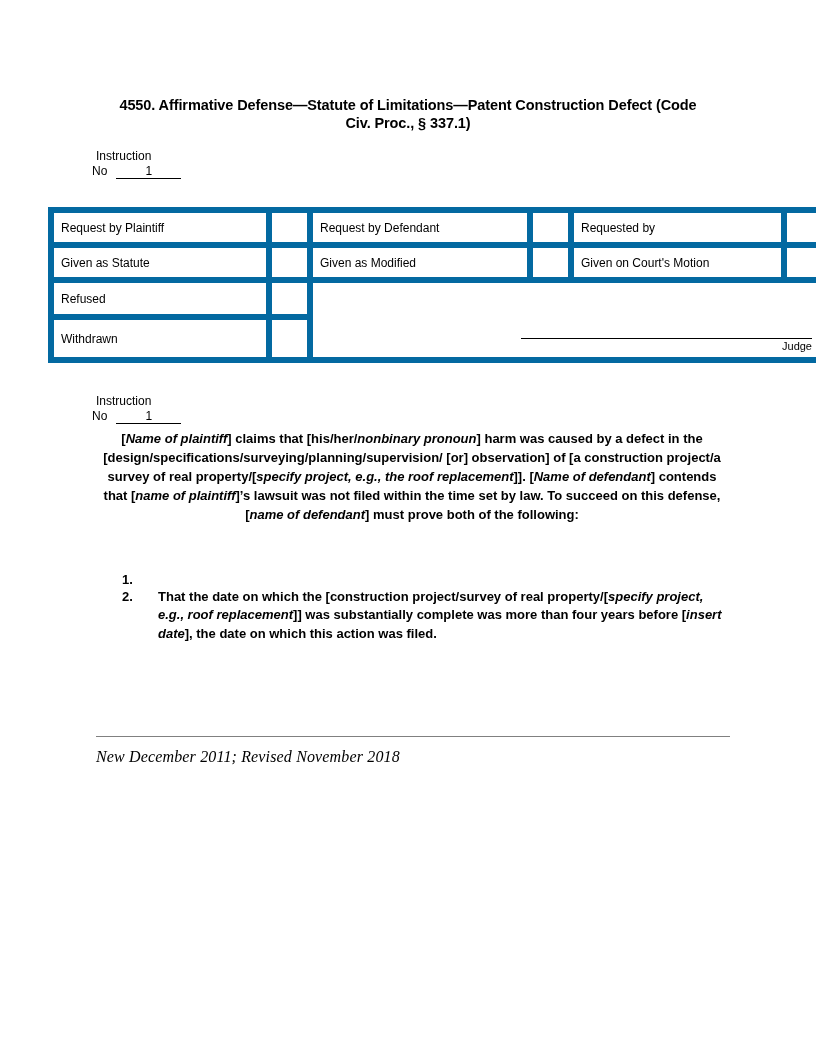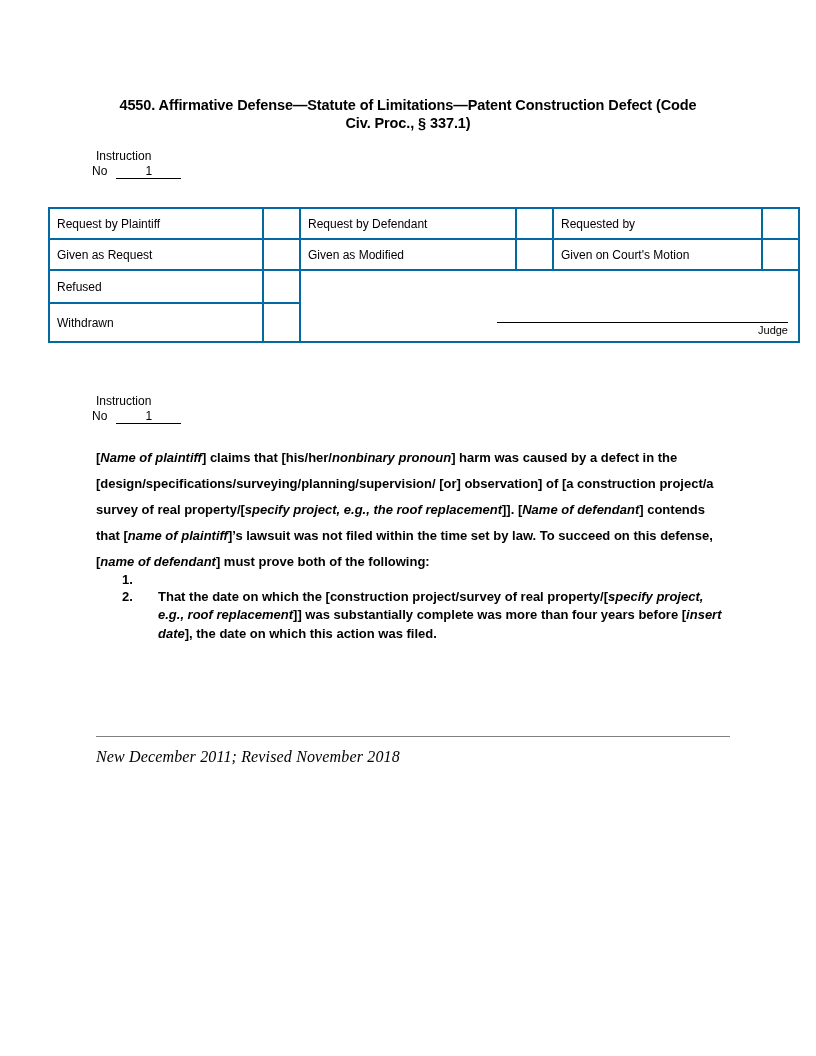--- a/index.html
+++ b/index.html
@@ -71,21 +71,21 @@
   .disp-table {
     position: absolute;
     left: 48px;
     top: 207px;
     width: 720px;
     border-collapse: collapse;
     table-layout: fixed;
     font-size: 12px;
   }
   .disp-table td {
-    border: 2px solid #0369a1;
+    border: 6px solid #0369a1;
     padding: 0 0 0 7px;
     height: 29px;
     vertical-align: middle;
     font-size: 12px;
     line-height: 14px;
     font-weight: normal;
   }
   .col-label   { width: 205px; }
   .col-check   { width: 35px; padding: 0 !important; }
   .col-label2  { width: 207px; }
@@ -114,26 +114,26 @@
     text-align: right;
     font-size: 11px;
     line-height: 13px;
     padding-top: 1px;
   }
 
   
   .body-para {
     position: absolute;
     left: 96px;
-    top: 445px;
+    top: 429px;
     width: 632px;
     font-size: 13px;
     font-weight: bold;
-    line-height: 26px;
-    text-align: left;
+    line-height: 19px;
+    text-align: center;
   }
   .body-para em { font-style: italic; font-weight: bold; }
 
   .numbered-list {
     position: absolute;
     left: 96px;
     top: 571px;
     width: 632px;
     font-size: 13px;
     font-weight: bold;
@@ -196,21 +196,21 @@
     <tbody>
       <tr>
         <td class="col-label">Request by Plaintiff</td>
         <td class="col-check"></td>
         <td class="col-label2">Request by Defendant</td>
         <td class="col-check"></td>
         <td class="col-label3">Requested by</td>
         <td class="col-check"></td>
       </tr>
       <tr>
-        <td class="col-label">Given as Request</td>
+        <td class="col-label">Given as Statute</td>
         <td class="col-check"></td>
         <td class="col-label2">Given as Modified</td>
         <td class="col-check"></td>
         <td class="col-label3">Given on Court's Motion</td>
         <td class="col-check"></td>
       </tr>
       <tr>
         <td class="col-label row-refused">Refused</td>
         <td class="col-check row-refused"></td>
         <td class="judge-cell" colspan="4" rowspan="2">

